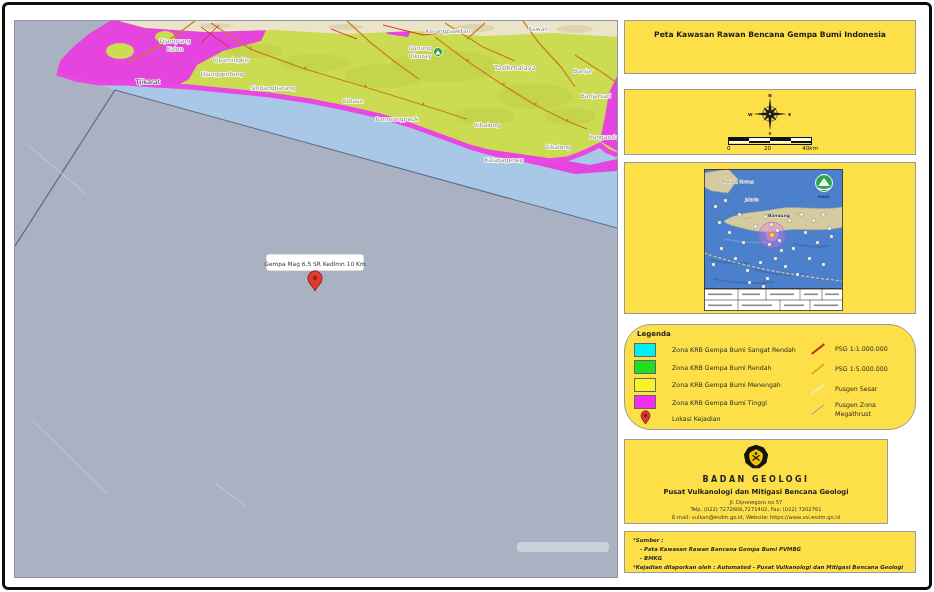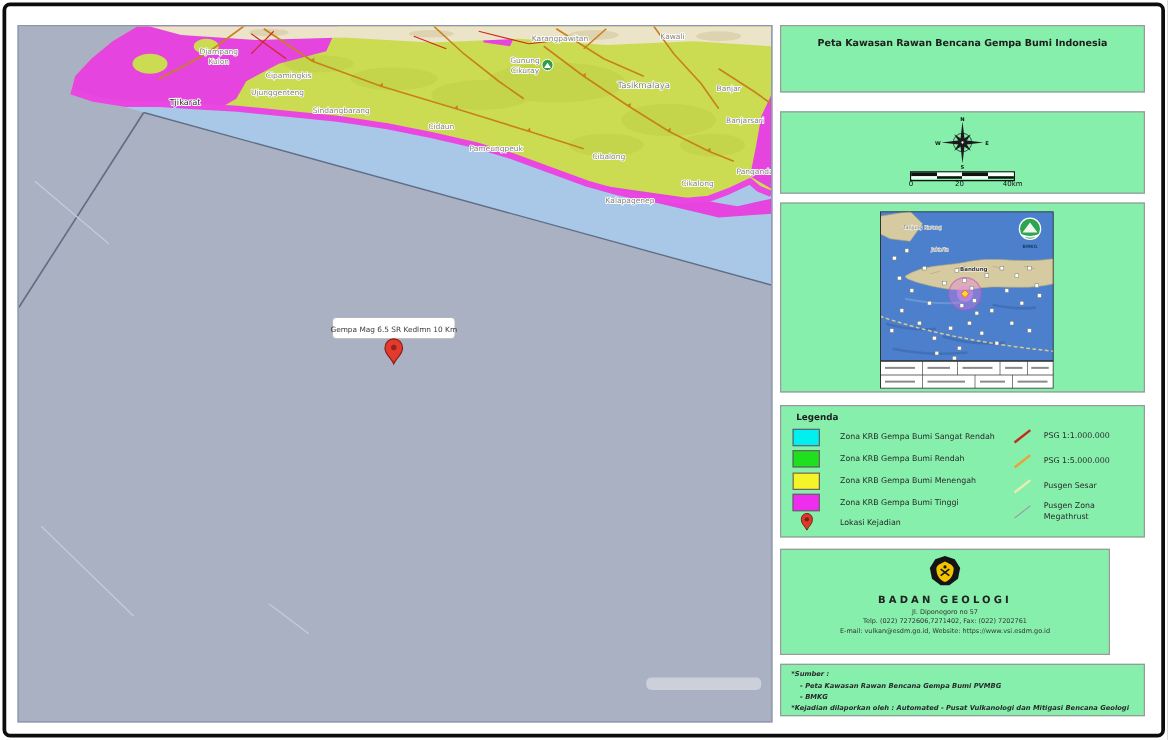--- a/index.html
+++ b/index.html
@@ -1,19 +1,19 @@
 <!DOCTYPE html>
 <html><head>
 <meta charset="utf-8">
 <style>
   html,body{margin:0;padding:0;background:#dcdcdc;}
   .stage{position:relative;width:934px;height:592px;background:#fff;overflow:hidden;
          font-family:"DejaVu Sans",sans-serif;}
   .frame{position:absolute;inset:2px;border:3px solid #0d0d0d;border-radius:6px;pointer-events:none;}
-  .panel{position:absolute;background:#86efac;border:1px solid #9a9a9a;box-sizing:border-box;}
+  .panel{position:absolute;background:#fde047;border:1px solid #9a9a9a;box-sizing:border-box;}
   
   .map-panel{left:14px;top:20px;width:604px;height:558px;border:1px solid #8b96aa;background:#a9b1c2;overflow:hidden;}
   .plc{font-size:6px;fill:#83857b;text-anchor:middle;paint-order:stroke;stroke:#ffffff;stroke-width:1.4px;stroke-linejoin:round;}
   .plc.big{font-size:6.9px;}
   .plc.dark{fill:#2f2f2f;font-size:6.6px;}
   .evt-label{font-size:5.9px;fill:#3a3a3a;text-anchor:middle;}
   
   .iplc{font-size:4px;fill:#6d6d5e;text-anchor:middle;paint-order:stroke;stroke:#fff;stroke-width:.7px;}
   .iplc.bold{fill:#33322c;font-weight:bold;font-size:4.4px;}
   .iplc.logo{fill:#14406e;font-weight:bold;font-size:3.6px;stroke:none;}
@@ -25,21 +25,21 @@
   .cletter{font-size:6px;font-weight:bold;fill:#111;text-anchor:middle;}
   .scalebar{position:absolute;left:50%;top:47px;transform:translateX(-50%);width:82px;height:6px;border:1px solid #111;font-size:0;}
   .scalebar .r{display:block;height:2.5px;width:82px;}
   .scalebar .r1{background:repeating-linear-gradient(90deg,#111 0 20.5px,#fff 20.5px 41px);}
   .scalebar .r2{background:repeating-linear-gradient(90deg,#fff 0 20.5px,#111 20.5px 41px);}
   .scale-labels{position:absolute;left:50%;top:55px;transform:translateX(-50%);width:96px;height:8px;}
   .scale-labels span{position:absolute;font-size:5.6px;color:#111;}
   .sl0{left:5px;} .sl1{left:42px;} .sl2{right:0px;}
   .inset-panel{left:624px;top:162px;width:292px;height:152px;}
   .inset-img{position:absolute;left:79px;top:6px;}
-  .legend-panel{left:624px;top:324px;width:292px;height:106px;}
+  .legend-panel{left:624px;top:324px;width:292px;height:106px;border-radius:27px;}
   .lg-header{position:absolute;left:12px;top:5px;font-size:7px;font-weight:bold;color:#1d1d1d;}
   .lg-row{position:absolute;left:9px;height:15px;display:flex;align-items:center;}
   .swatch{display:inline-block;width:22px;height:14px;border:1px solid #666;box-sizing:border-box;}
   .lg-row .lbl{margin-left:16px;font-size:6.3px;color:#2a2a2a;white-space:nowrap;}
   .lg-line-row{position:absolute;left:184px;display:flex;align-items:center;}
   .line-sample{position:relative;width:18px;height:13px;flex:none;}
   .line-bar{position:absolute;left:1px;top:6px;width:16px;height:2.2px;transform:rotate(-38deg);}
   .line-bar.thin{height:1.1px;}
   .lg-line-row .lbl{margin-left:8px;font-size:6.3px;color:#2a2a2a;width:70px;line-height:1.45;}
   .agency-panel{left:624px;top:439px;width:264px;height:85px;text-align:center;}
@@ -349,20 +349,21 @@
         <path d="M15,1 L24,4 L29,12 L27,22 L19,28 L11,28 L3,22 L1,12 L6,4 Z" fill="#141414"></path>
         <path d="M15,6 C19,8 22,9 23,12 C23,19 20,23 15,25 C10,23 7,19 7,12 C8,9 11,8 15,6 Z" fill="#f2c400"></path>
         <g stroke="#141414" stroke-width="1.4">
             <path d="M11,13 L19,19"></path>
             <path d="M19,13 L11,19"></path>
           </g>
         <circle cx="15" cy="11" r="1.5" fill="#141414"></circle>
       </svg>
     </div>
     <div class="agency-name">BADAN GEOLOGI</div>
+    <div class="agency-dept">Pusat Vulkanologi dan Mitigasi Bencana Geologi</div>
     <div class="agency-small">Jl. Diponegoro no 57</div>
     <div class="agency-small" style="margin-top:0">Telp. (022) 7272606,7271402, Fax: (022) 7202761</div>
     <div class="agency-small" style="margin-top:0">E-mail: vulkan@esdm.go.id, Website: https://www.vsi.esdm.go.id</div>
   </div>
 
   <div class="panel footer-panel" id="footer-panel">
       <div class="fline">*Sumber :</div>
       <div class="fline indent">- Peta Kawasan Rawan Bencana Gempa Bumi PVMBG</div>
       <div class="fline indent">- BMKG</div>
       <div class="fline">*Kejadian dilaporkan oleh : Automated - Pusat Vulkanologi dan Mitigasi Bencana Geologi</div>

